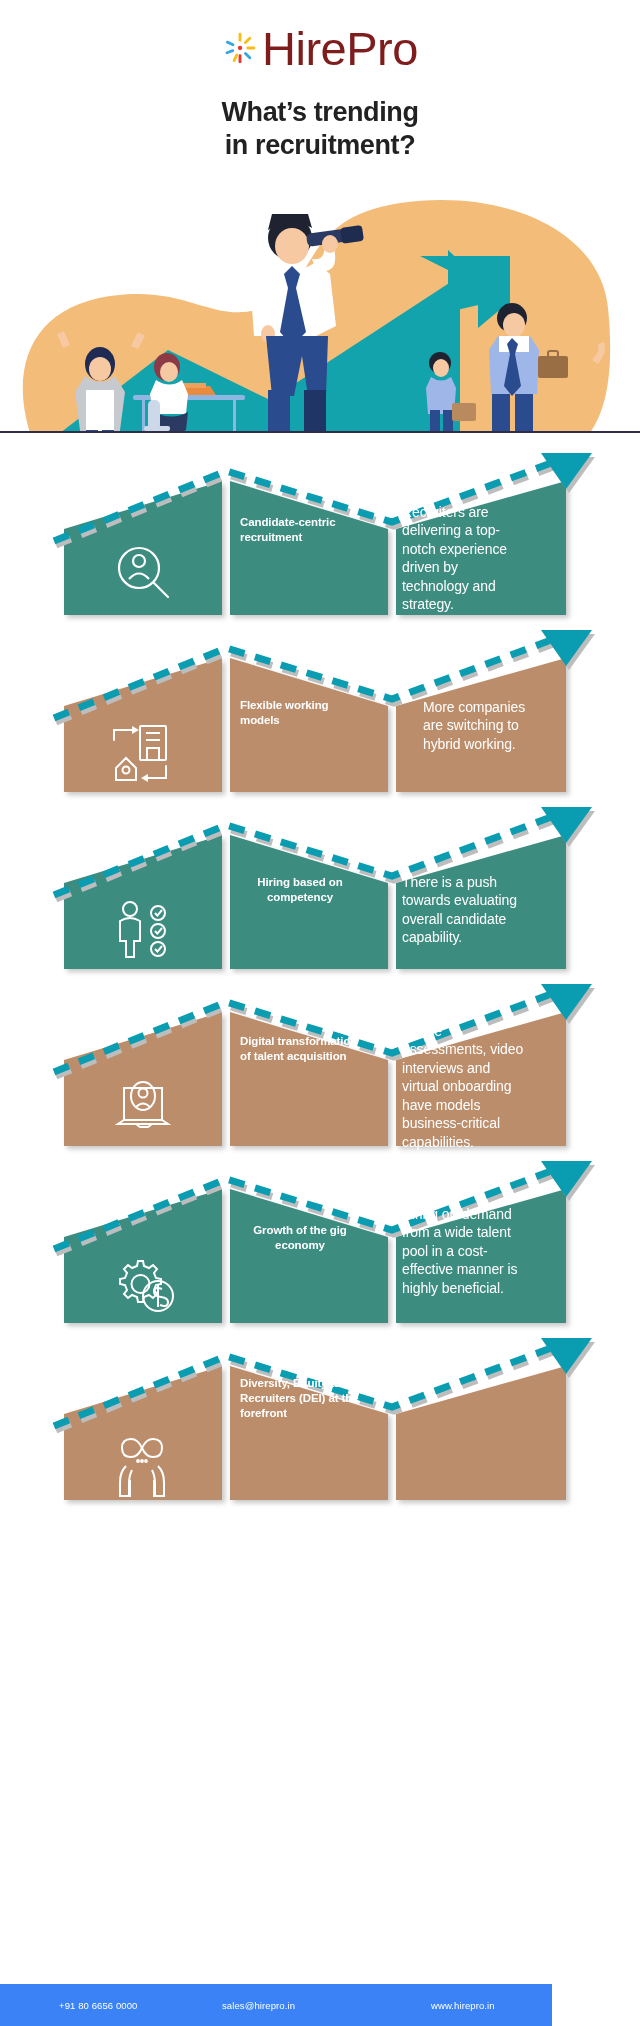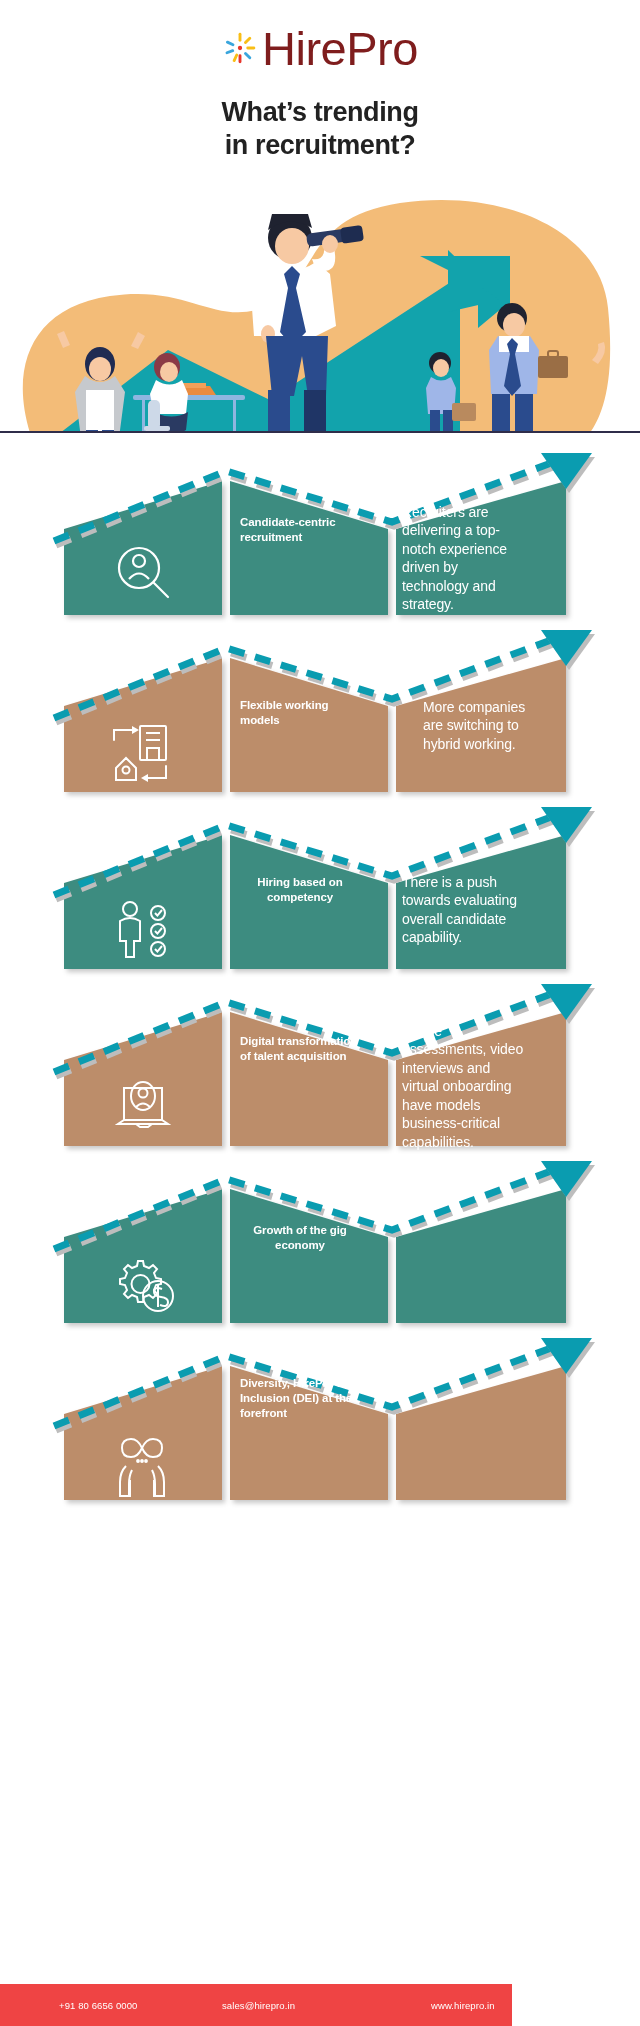--- a/index.html
+++ b/index.html
@@ -53,21 +53,21 @@
   }
   .card-desc {
     position: absolute; left: 402px; width: 122px;
     color: #ffffff; font-weight: 400; font-size: 14px;
     line-height: 1.32; letter-spacing: -0.1px;
   }
 
   
   .footer {
     position: absolute; left: 0; bottom: 0;
-    width: 512px; height: 42px; background: #ef4444;
+    width: 552px; height: 42px; background: #3b82f6;
     display: flex; align-items: center;
   }
   .footer-item {
     color: #ffffff; font-size: 9.5px; font-weight: 400;
     letter-spacing: 0.1px; white-space: nowrap;
   }
   .f1 { position: absolute; left: 59px; }
   .f2 { position: absolute; left: 222px; }
   .f3 { position: absolute; left: 431px; }
 </style>
@@ -316,20 +316,21 @@
       <polygon points="541,2 592,2 566,38" fill="#0a9cb0"></polygon>
       <g transform="translate(116,100)" fill="none" stroke="#ffffff" stroke-width="2">
         <path d="M22 2 l5 0 l1 5 l5 2 l4 -3 l4 4 l-3 4 l2 5 l5 1 l0 5 l-5 1 l-2 5 l3 4 l-4 4 l-4 -3 l-5 2 l-1 5 l-5 0 l-1 -5 l-5 -2 l-4 3 l-4 -4 l3 -4 l-2 -5 l-5 -1 l0 -5 l5 -1 l2 -5 l-3 -4 l4 -4 l4 3 l5 -2 z"></path>
         <circle cx="24.5" cy="25" r="9"></circle>
         <circle cx="42" cy="37" r="15"></circle>
         <path d="M46 30 q-8 -3 -8 3 q0 4 7 5 q7 1 7 5 q0 6 -8 3"></path>
         <line x1="42" y1="26" x2="42" y2="48"></line>
       </g>
     </svg>
     <div class="card-title" style="top:64px;text-align:center;">Growth of the gig economy</div>
+    <div class="card-desc" style="top:46px;">Hiring on-demand from a wide talent pool in a cost-effective manner is highly beneficial.</div>
   </div>
 
   <div class="card">
     <svg class="card-svg" width="640" height="177" viewBox="0 0 640 177">
       <g filter="url(#sh1)">
         <path d="M64 78 L222 30 L222 164 L64 164 Z" fill="#bc8d6b"></path>
         <path d="M230 30 L388 78 L388 164 L230 164 Z" fill="#bc8d6b"></path>
         <path d="M396 78 L566 30 L566 164 L396 164 Z" fill="#bc8d6b"></path>
       </g>
       <g>
@@ -342,21 +343,21 @@
         <path d="M6 12 q0 -9 9 -9 q7 0 11 9 q4 9 11 9 q9 0 9 -9 q0 -9 -9 -9 q-7 0 -11 9 q-4 9 -11 9 q-9 0 -9 -9 z"></path>
         <path d="M10 30 q-6 6 -6 16 l0 14 l10 0 l0 -16"></path>
         <path d="M16 34 q-3 6 -3 14 l0 12"></path>
         <path d="M42 30 q6 6 6 16 l0 14 l-10 0 l0 -16"></path>
         <path d="M36 34 q3 6 3 14 l0 12"></path>
         <circle cx="22" cy="25" r="0.9" fill="#ffffff"></circle>
         <circle cx="26" cy="25" r="0.9" fill="#ffffff"></circle>
         <circle cx="30" cy="25" r="0.9" fill="#ffffff"></circle>
       </g>
     </svg>
-    <div class="card-title" style="top:40px;">Diversity, HirePro and Inclusion (DEI) at the forefront</div>
+    <div class="card-title" style="top:40px;">Diversity, Equity and Recruiters (DEI) at the forefront</div>
   </div>
 
 </div>
 
 <div class="footer">
   <span class="footer-item f1">+91 80 6656 0000</span>
   <span class="footer-item f2">sales@hirepro.in</span>
   <span class="footer-item f3">www.hirepro.in</span>
 </div>
 

